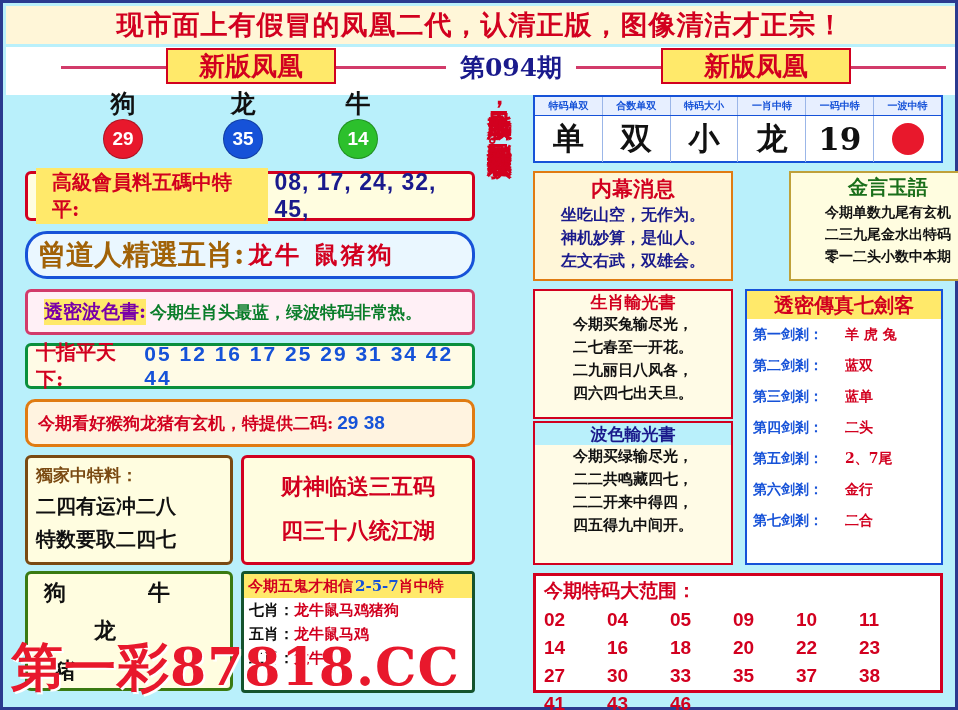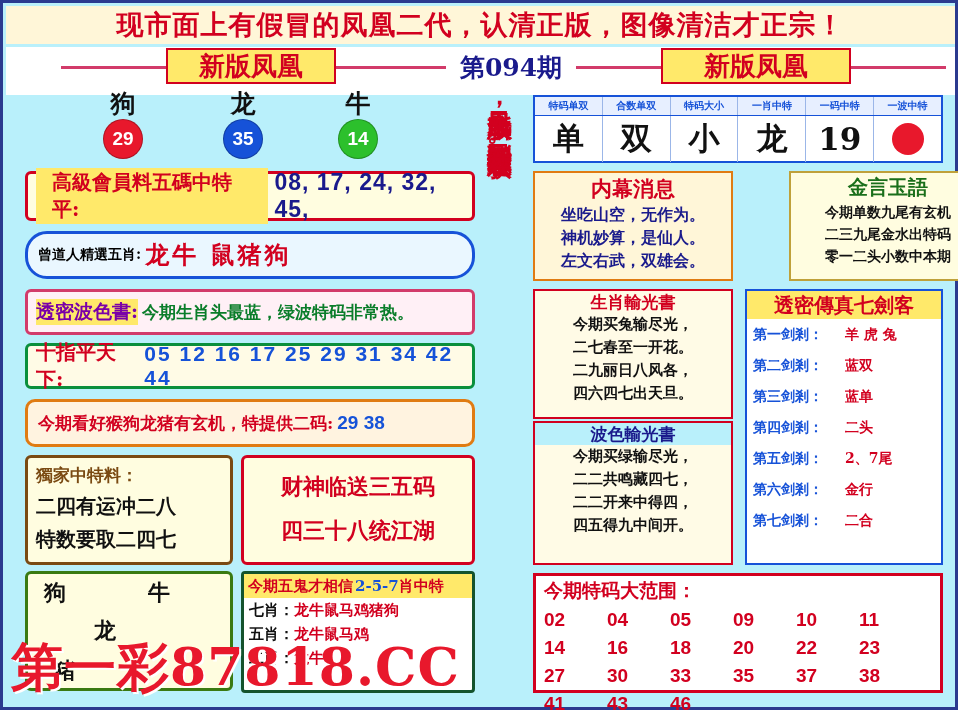--- a/index.html
+++ b/index.html
@@ -95,30 +95,30 @@
   .b1 .val{
     font-family:"Liberation Sans", sans-serif;font-size:23px;font-weight:bold;
     color:#1a1a8c;margin-left:6px;letter-spacing:1px;
   }
   .b2{
     left:22px;top:228px;width:450px;height:48px;
     background:#eaf7ff;border:3px solid #1652d8;border-radius:22px;
     padding-left:10px;
   }
   .b2 .lbl{
-    font-family:"DejaVu Serif", serif;font-size:14px;font-weight:bold;color:#000000;
+    font-family:"DejaVu Serif", serif;font-size:28px;font-weight:bold;color:#a16207;
   }
   .b2 .val{
     font-family:"DejaVu Serif", serif;font-size:24px;font-weight:bold;color:#d2001f;
     margin-left:4px;letter-spacing:3px;
   }
   .b3{
     left:22px;top:286px;width:450px;height:46px;
     background:#fff0f6;border:3px solid #d23b6a;border-radius:6px;
-    padding-left:8px;
+    padding-left:16px;
   }
   .b3 .lbl{
     font-family:"DejaVu Serif", serif;font-size:19px;font-weight:bold;color:#7a00a8;
     background:#ffe96a;
   }
   .b3 .val{
     font-family:"DejaVu Serif", serif;font-size:17px;font-weight:bold;color:#0a7d2a;
     margin-left:4px;
   }
   .b4{

